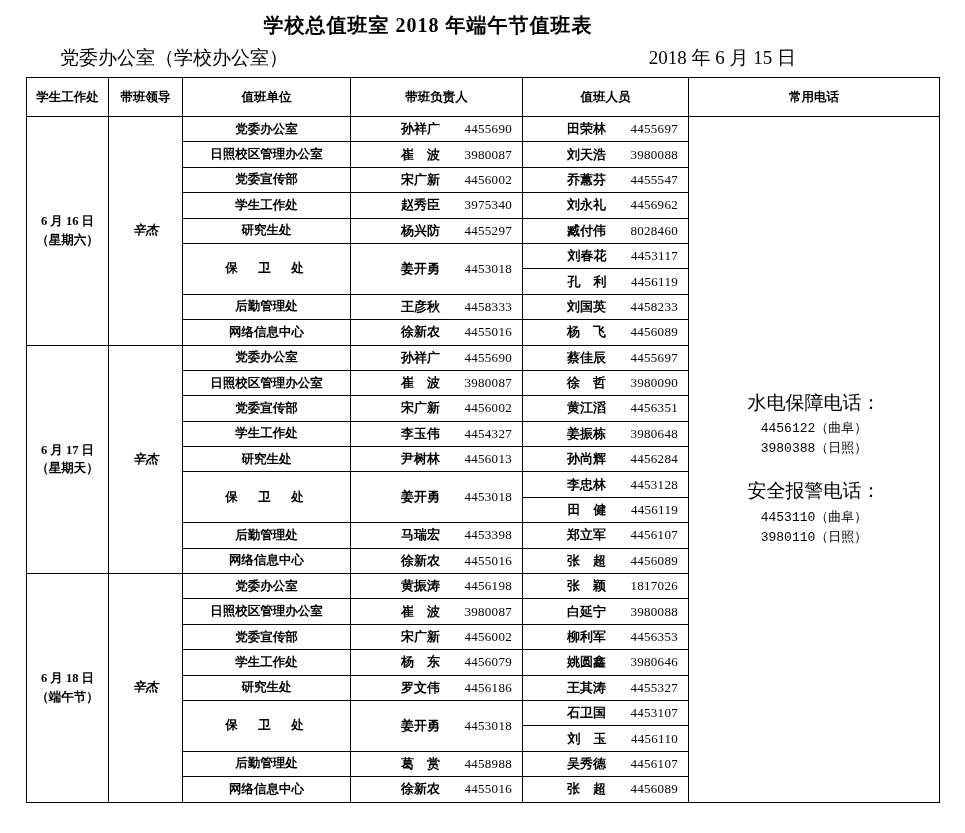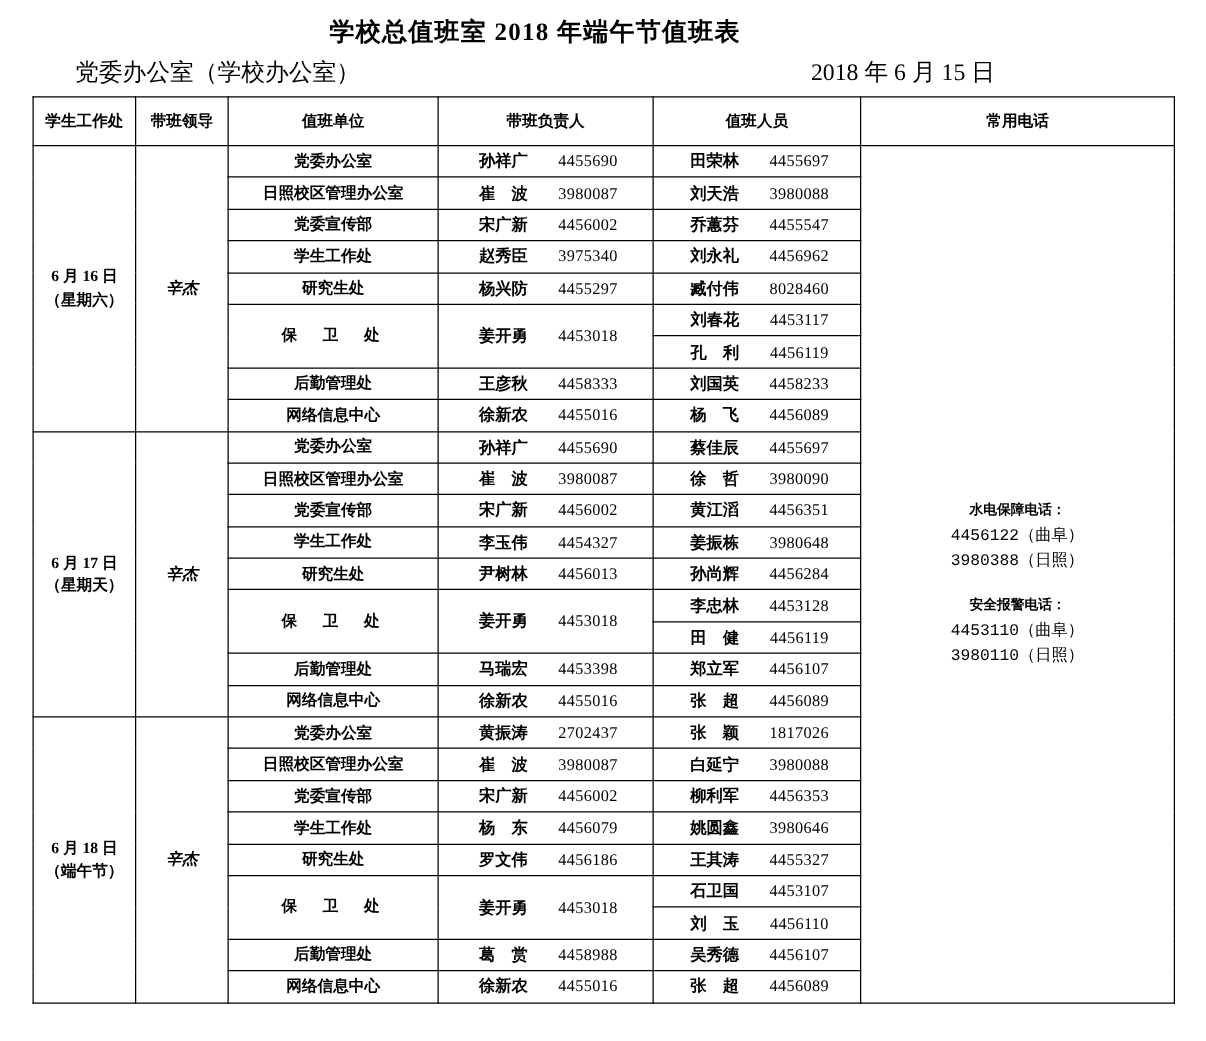--- a/index.html
+++ b/index.html
@@ -78,21 +78,21 @@
     font-weight: bold;
     font-size: 13.5px;
     font-style: italic;
   }
   td.unit-cell {
     font-weight: bold;
     font-size: 13px;
   }
   .namecell {
     display: flex;
-    justify-content: center;
+    justify-content: flex-end;
     align-items: center;
     gap: 20px;
     padding: 0 10px;
     white-space: nowrap;
   }
   .namecell .nm {
     font-weight: bold;
     font-size: 13px;
     min-width: 48px;
     text-align: center;
@@ -106,22 +106,22 @@
 
   td.phone-cell {
     vertical-align: middle;
     text-align: left;
     padding-left: 42px;
     line-height: 1.55;
   }
   .phone-block { margin-bottom: 12px; }
   .phone-block:last-child { margin-bottom: 0; }
   .phone-title {
-    font-weight: bold;
-    font-size: 11px;
+    font-weight: normal;
+    font-size: 19px;
     margin-bottom: 2px;
     margin-top: 17px;
   }
   .phone-line { font-size: 13px; font-family: Liberation Mono, monospace; }
   .unit-spaced { letter-spacing: 4px; }
 </style>
 </head>
 <body>
 
 <div class="page">
@@ -434,21 +434,21 @@
         <tr>
           <td class="date-cell" rowspan="9">
             <div>6 月 18 日</div>
             <div>（端午节）</div>
           </td>
           <td class="leader-cell" rowspan="9">辛杰</td>
           <td class="unit-cell">党委办公室</td>
           <td>
             <div class="namecell">
               <span class="nm">黄振涛</span>
-              <span class="tel">2702437</span>
+              <span class="tel">4456198</span>
             </div>
           </td>
           <td>
             <div class="namecell">
               <span class="nm">张　颖</span>
               <span class="tel">1817026</span>
             </div>
           </td>
         </tr>
         <tr>

